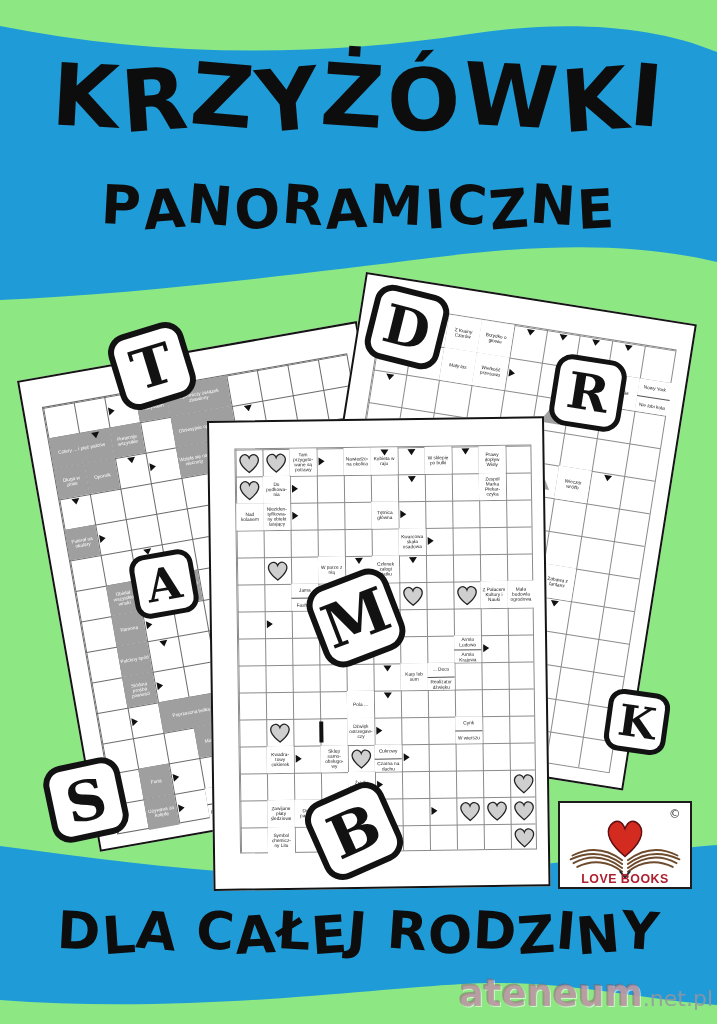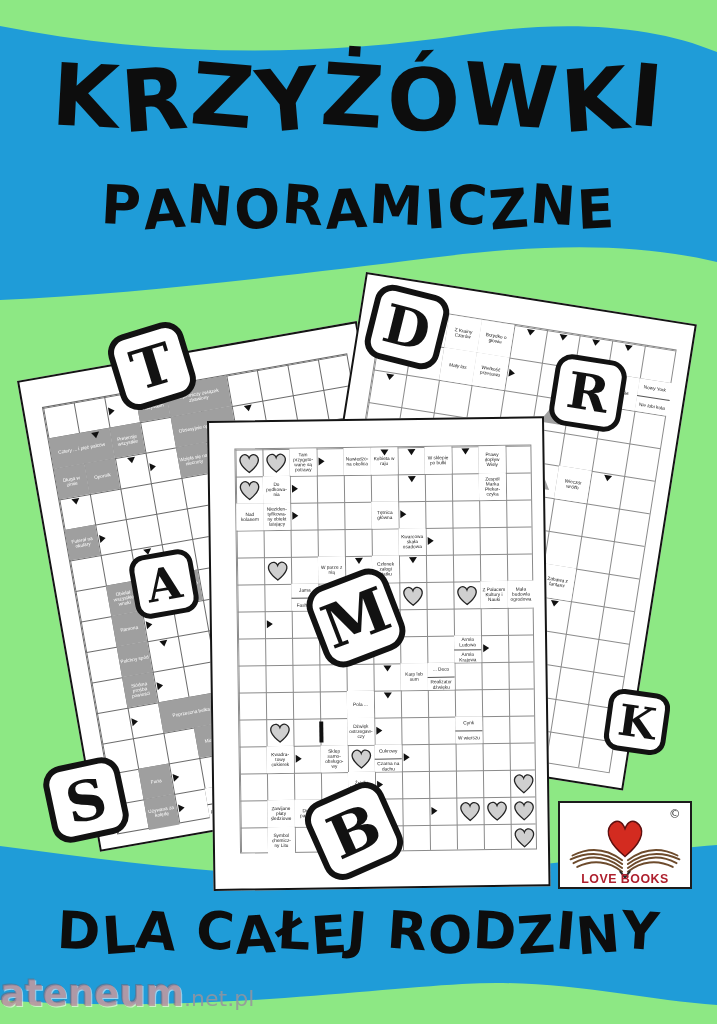--- a/index.html
+++ b/index.html
@@ -39,21 +39,21 @@
         z-index:6;box-sizing:border-box;line-height:1}
 
   .funky{white-space:pre}
   .title{position:absolute;left:0;right:0;top:48px;text-align:center;
          font-size:86px;font-weight:bold;color:#0d0d0d;z-index:8;letter-spacing:3px}
   .subtitle{position:absolute;left:0;right:0;top:176px;text-align:center;
          font-size:54px;font-weight:bold;color:#0d0d0d;z-index:8;letter-spacing:2px}
   .tagline{position:absolute;left:0;right:0;top:903px;text-align:center;
          font-size:52px;font-weight:bold;color:#0d0d0d;z-index:8;letter-spacing:1px}
 
-  #watermark{position:absolute;left:0;right:16px;top:972px;text-align:left;z-index:9}
+  #watermark{position:absolute;left:0;right:4px;top:972px;text-align:right;z-index:9}
   #wm-main{font-size:37px;font-weight:bold;color:rgba(176,136,148,.72);
            text-shadow:1px 1px 0 rgba(255,255,255,.55),-1px -1px 0 rgba(120,90,100,.45)}
   #wm-suffix{font-size:22px;color:rgba(150,148,158,.85)}
 
   #logo{position:absolute;left:558px;top:801px;width:134px;height:88px;
         background:#fff;border:2px solid #1c1c1c;z-index:7;box-sizing:border-box}
   #logo svg{width:100%;height:100%;display:block}
 </style>
 </head>
 <body style="background: rgb(141, 232, 132);">

